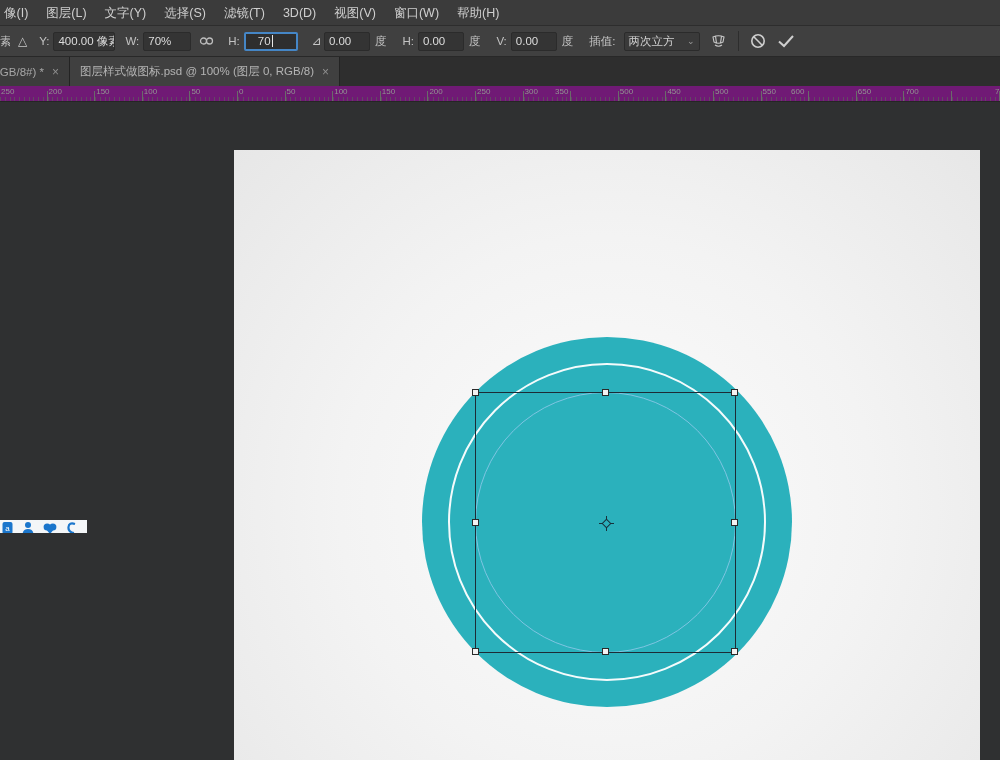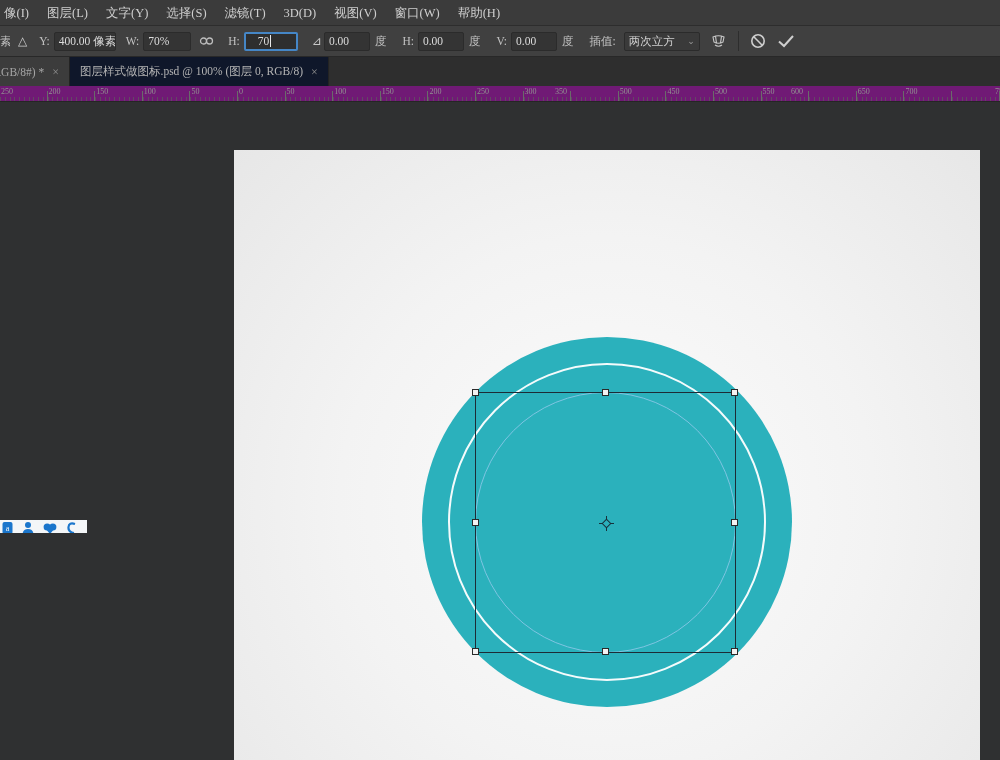--- a/index.html
+++ b/index.html
@@ -1,18 +1,18 @@
 <!DOCTYPE html>
 <html><head>
 <meta charset="utf-8">
 <style>
   * { margin:0; padding:0; box-sizing:border-box; }
   html,body { width:1000px; height:760px; overflow:hidden; }
   body { font-family:"Liberation Sans","DejaVu Sans",sans-serif; background:#2f2f30; position:relative; }
-  .app { position:absolute; inset:0; width:1000px; height:533px;font-family:Liberation Serif, serif; }
+  .app { position:absolute; inset:0; width:1000px; height:533px; }
 
   
   .menubar { position:absolute; left:0; top:0; width:1000px; height:26px; background:#3b3b3b;
              border-bottom:1px solid #2d2d2d; display:flex; align-items:center; gap:0; padding-left:2px; }
   .menu-item { color:#cfcfcf; font-size:12.5px; padding:0 9px; line-height:26px; white-space:nowrap; cursor:default; }
   .menu-item:first-child { padding-left:2px; }
 
   
   .optionsbar { position:absolute; left:0; top:26px; width:1000px; height:31px; background:#404040;
                 border-bottom:1px solid #282828; display:flex; align-items:center; font-size:11.5px; color:#c3c3c3; }
@@ -30,21 +30,21 @@
             display:flex; align-items:center; padding:0 4px; margin-left:4px; width:76px; justify-content:space-between; }
   .chev { color:#9a9a9a; font-size:9px; margin-left:4px; }
   .bar-sep { width:1px; height:20px; background:#2d2d2d; margin:0 8px; }
   .icon-btn { display:flex; align-items:center; justify-content:center; width:22px; height:22px; cursor:default; }
 
   
   .tabbar { position:absolute; left:0; top:57px; width:1000px; height:29px; background:#2e2e2e; display:flex; }
   .doc-tab { display:flex; align-items:center; gap:8px; padding:0 10px; font-size:11.5px; color:#a6a6a6;
              border-right:1px solid #232323; white-space:nowrap; overflow:hidden; }
   .doc-tab.inactive { background:#3c3c3c; width:70px; flex:none; justify-content:flex-end; }
-  .doc-tab.active { background:#0f172a; color:#b4b4b4; }
+  .doc-tab.active { background:#404040; color:#b4b4b4; }
   .tab-close { color:#8f8f8f; font-size:12px; line-height:1; }
 
   
   .ruler { position:absolute; left:0; top:86px; width:1000px; height:16px; background:#701a75;
            border-bottom:1px solid #252525; overflow:hidden; }
   .ruler-minor { position:absolute; left:0; bottom:0; width:100%; height:4px;
                  background:repeating-linear-gradient(90deg,#5c5c5c 0 1px,transparent 1px 4.76px); opacity:.7; }
   .ruler-tick { position:absolute; bottom:0; width:1px; height:10px; background:#6a6a6a; }
   .ruler-num { position:absolute; top:1px; font-size:8px; color:#929292; letter-spacing:0; }
 

